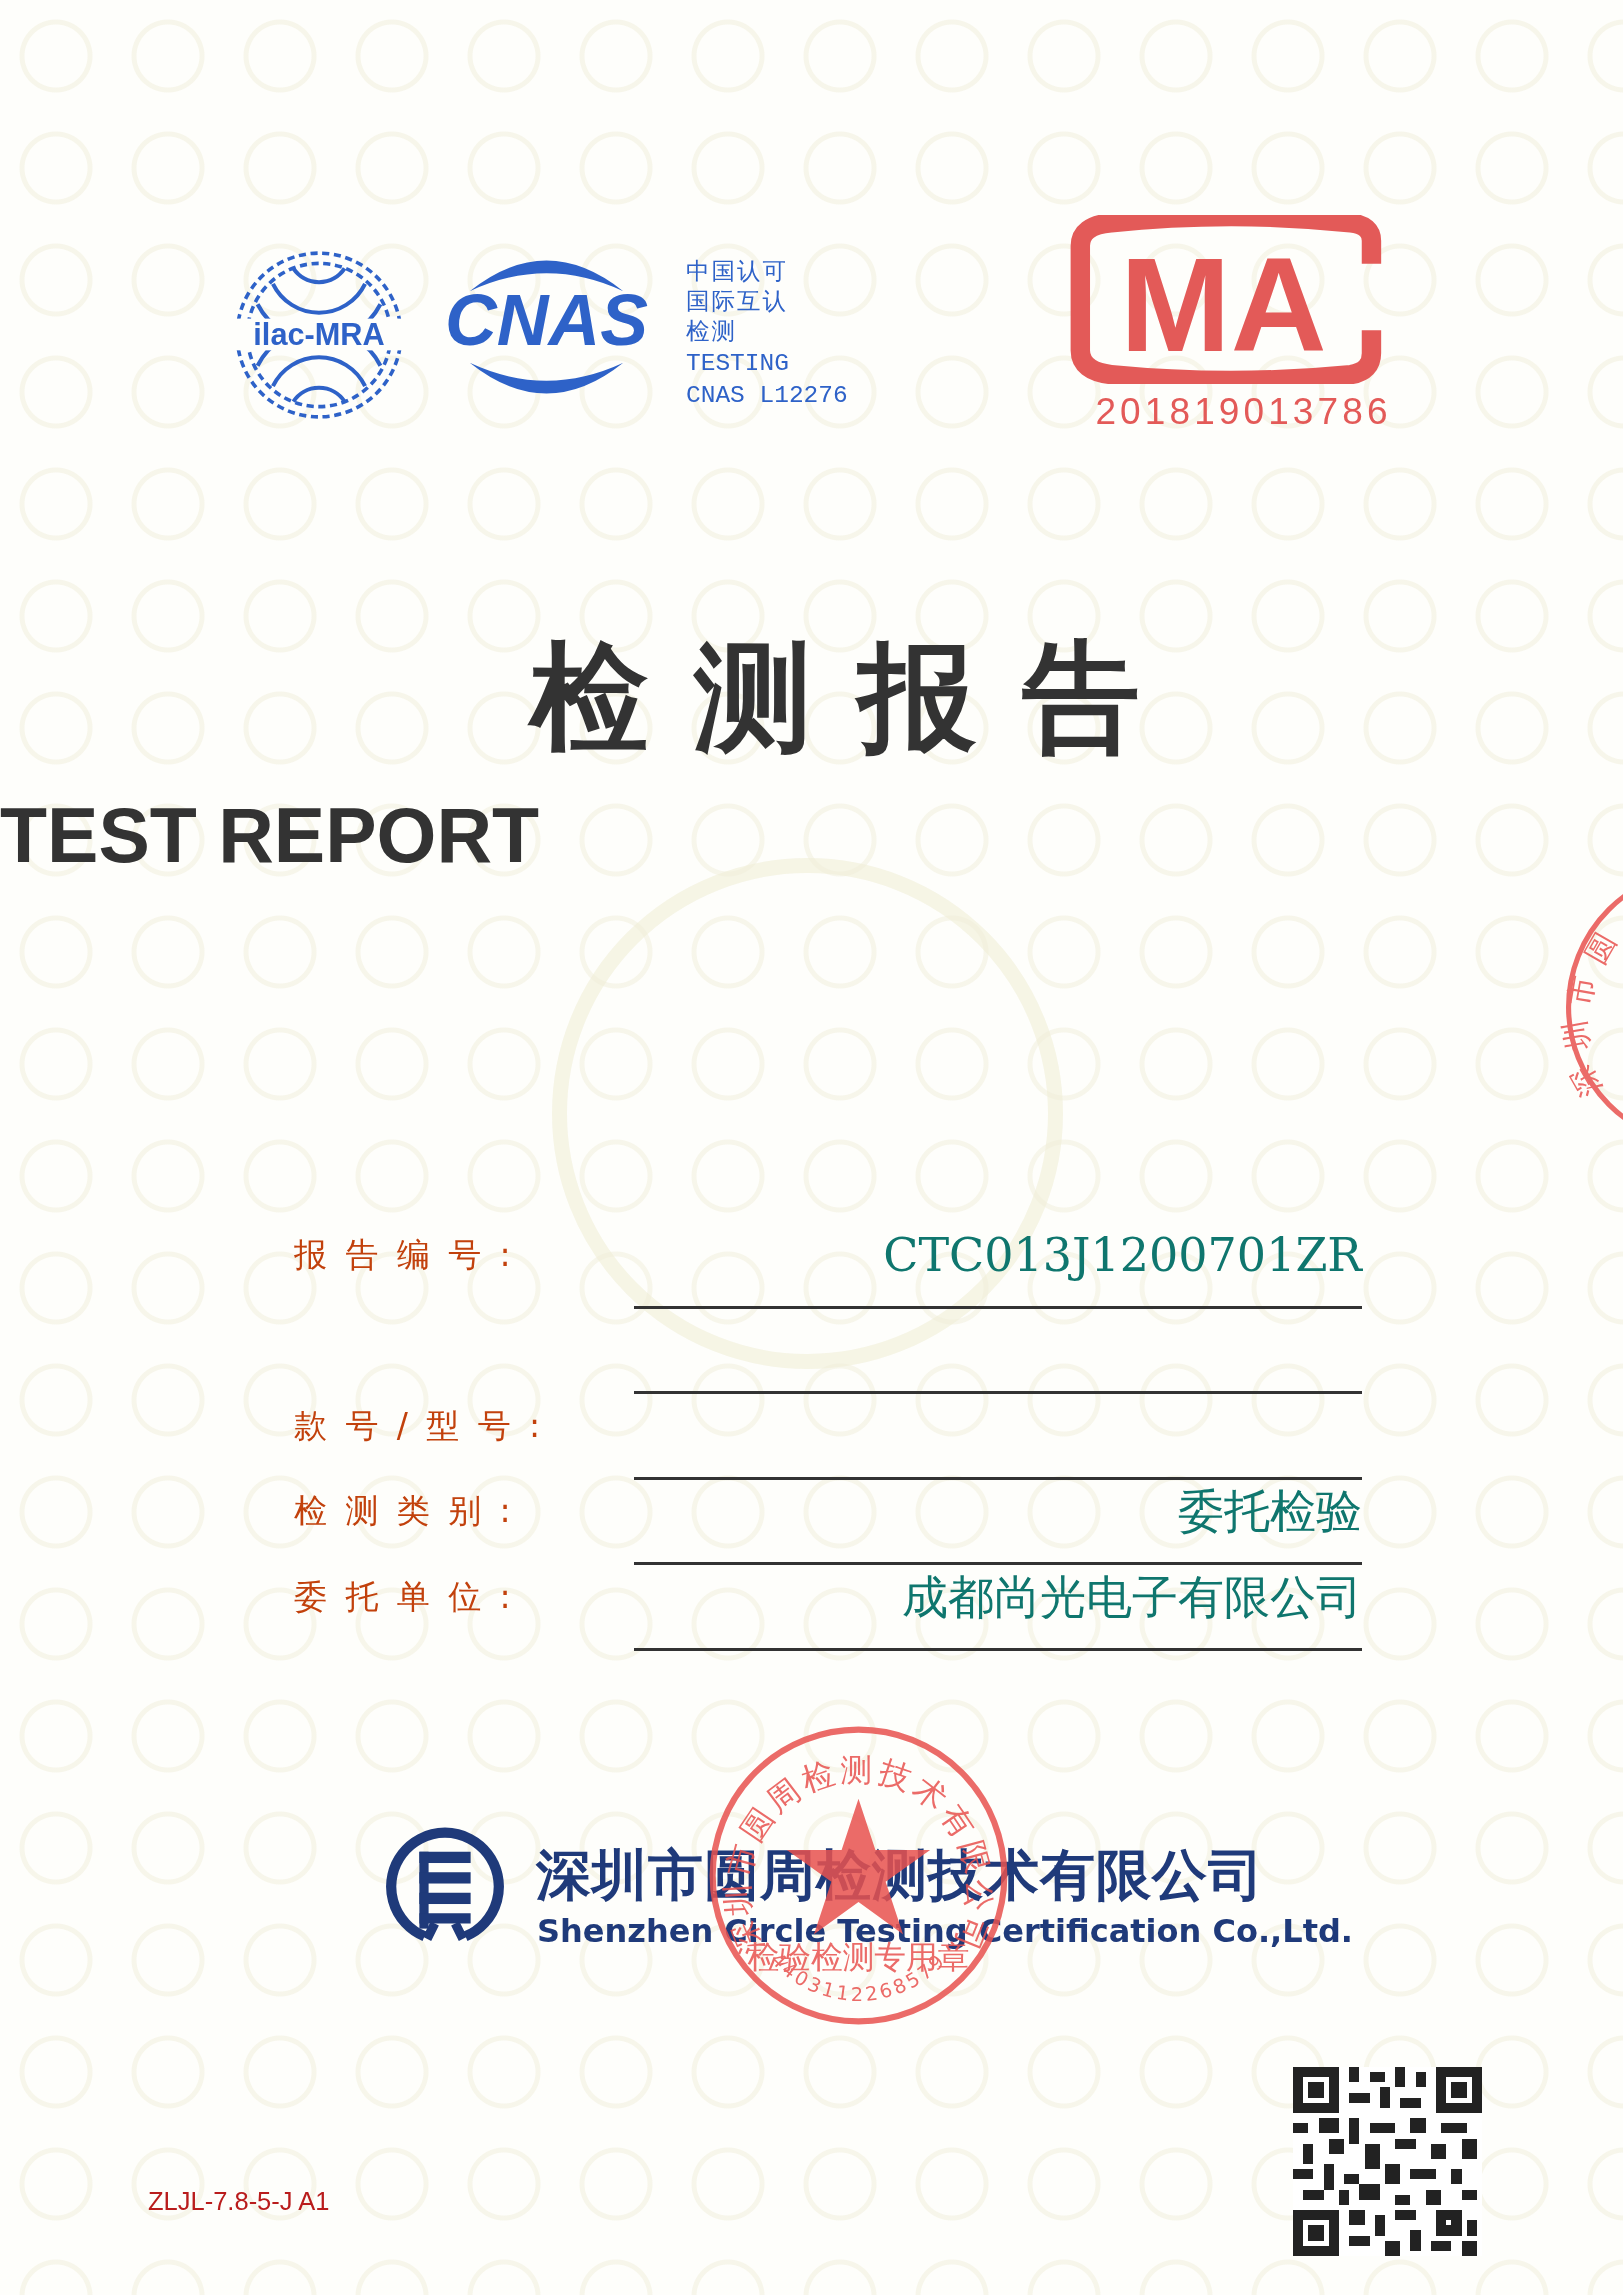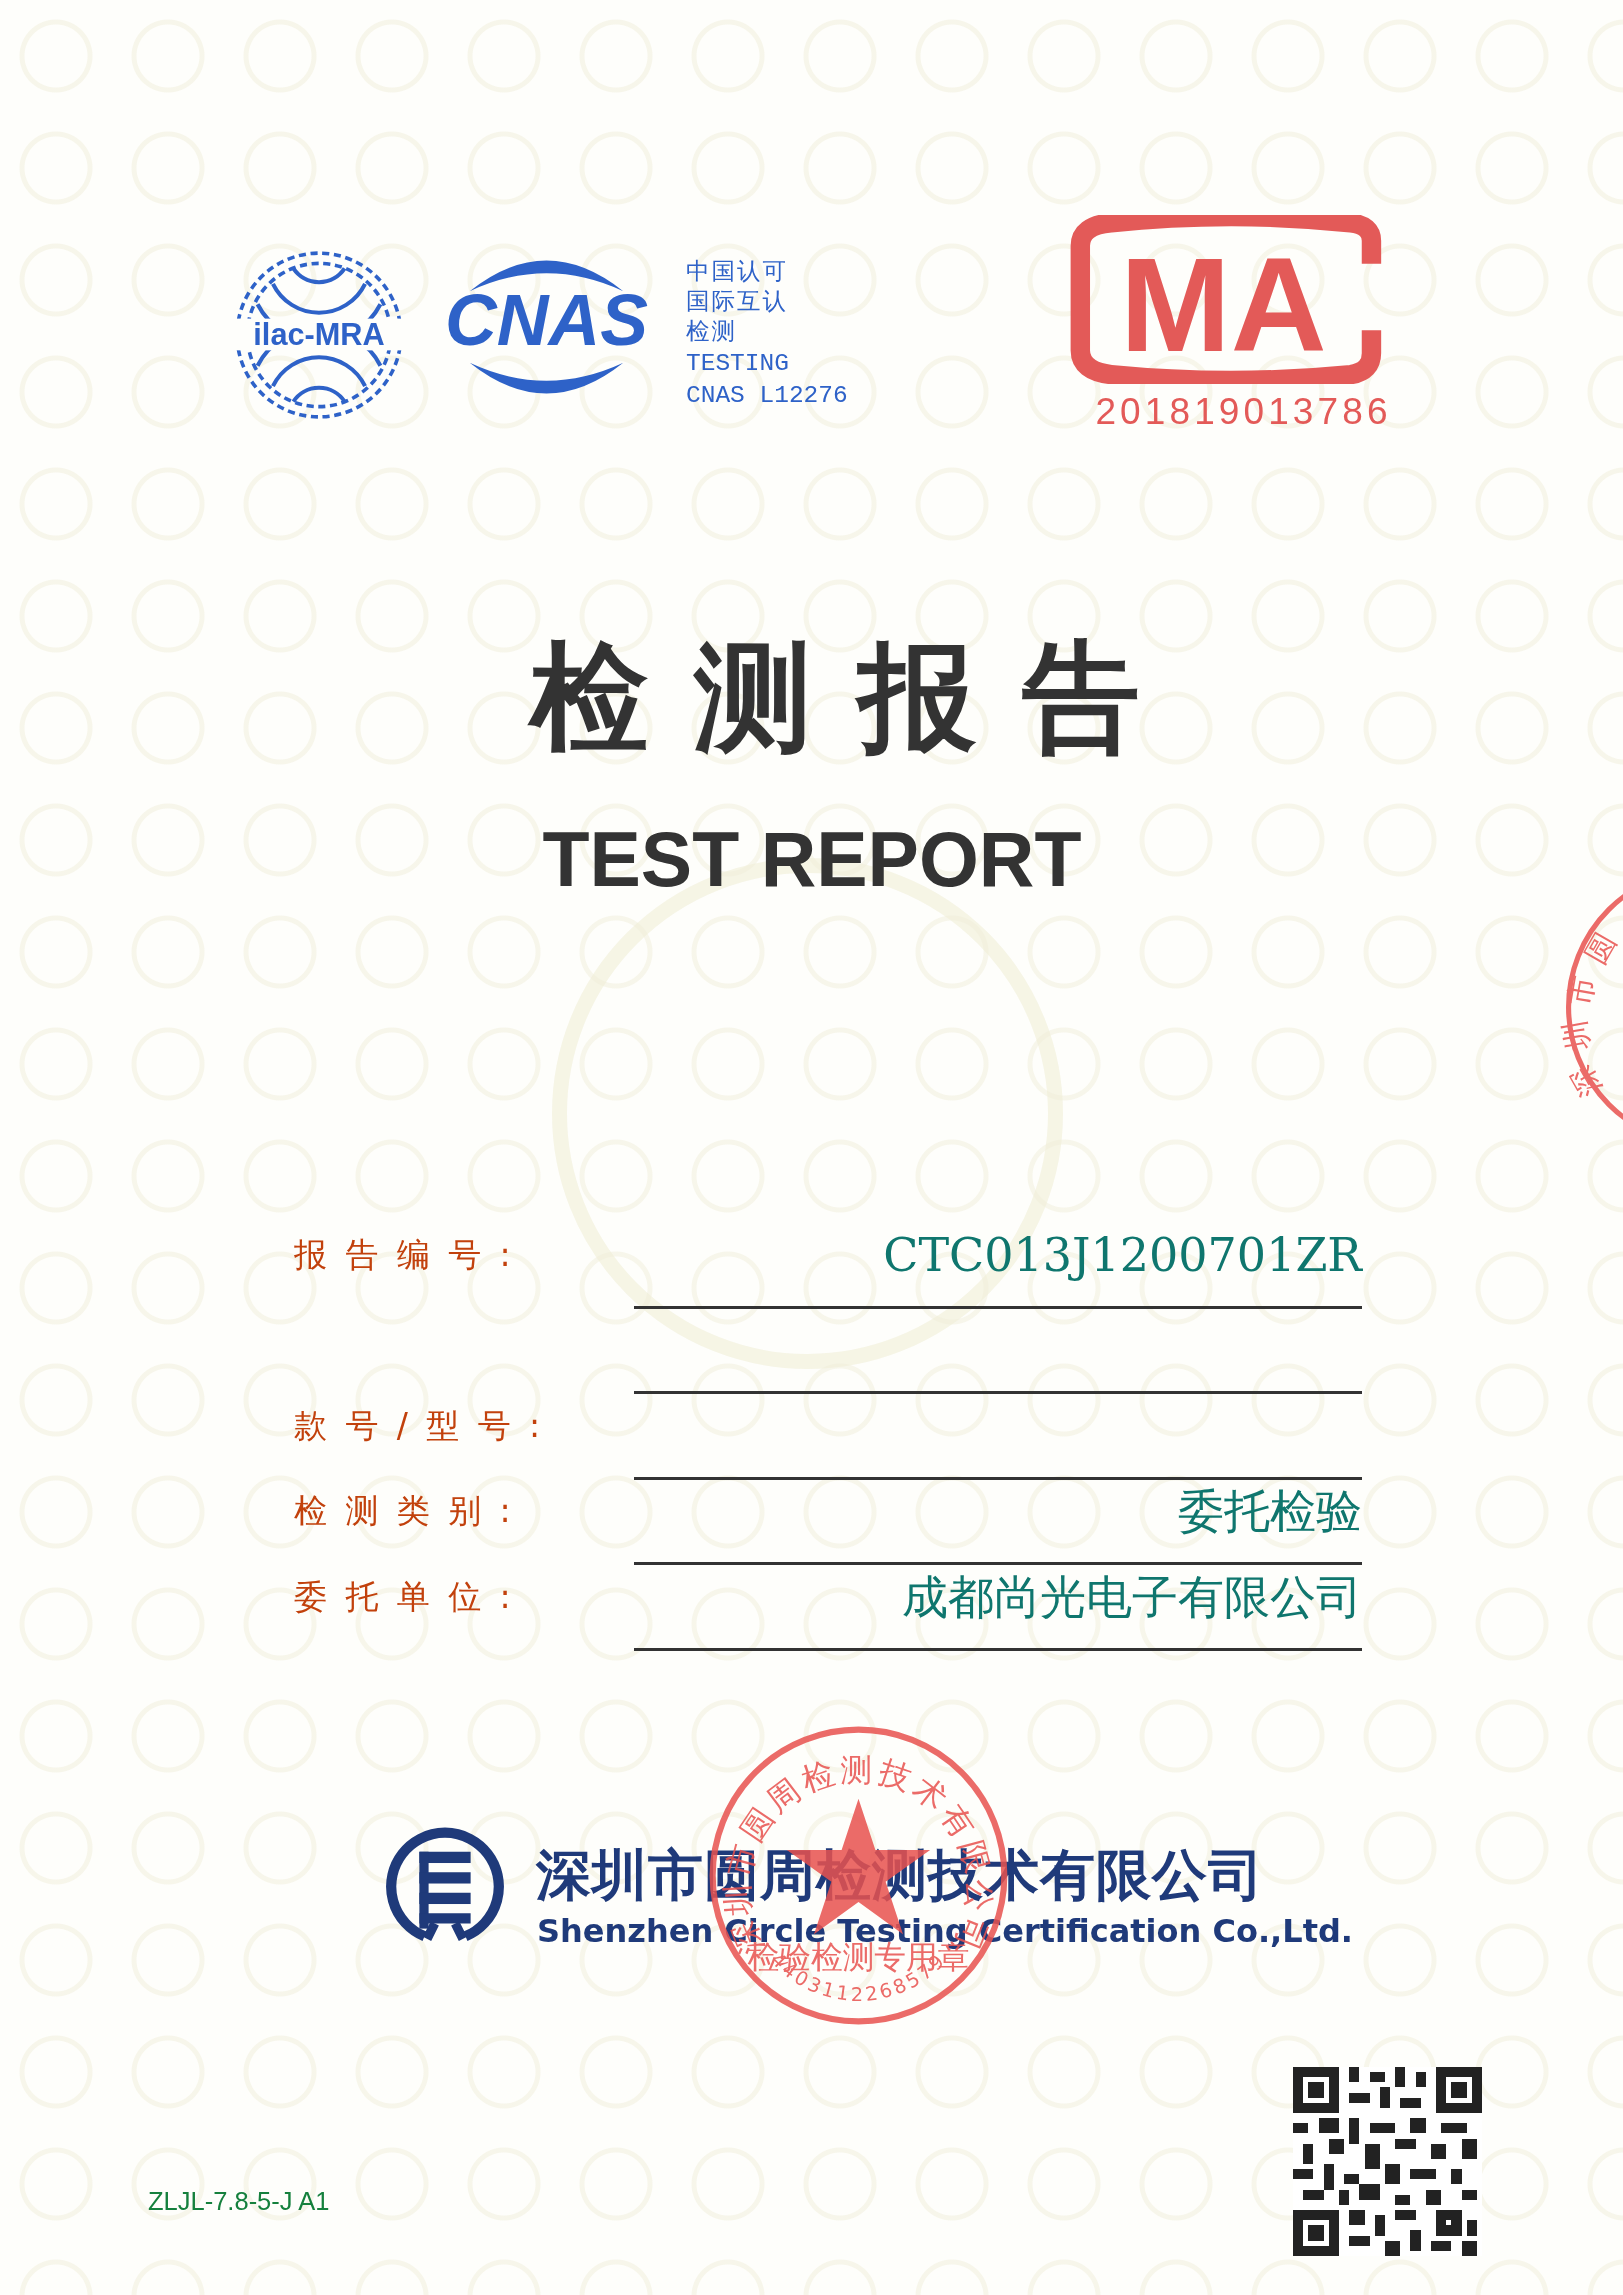--- a/index.html
+++ b/index.html
@@ -33,21 +33,21 @@
     left: 1080px; top: 391px; width: 327px; text-align: center;
     color: #e35a58; font-size: 37px; letter-spacing: 4.1px;
     font-family: "Liberation Sans", sans-serif;
   }
   .title-zh {
     left: 0; width: 1624px; top: 626px; text-align: center;
     font-size: 118px; font-weight: bold; letter-spacing: 46px; padding-left: 46px;
     color: #333; font-family: "DejaVu Sans", sans-serif; line-height: 143px;
   }
   .title-en {
-    left: 0; width: 1624px; top: 816px; text-align: center;
+    left: 0; width: 1624px; top: 792px; 
     font-size: 77px; font-weight: bold; color: #333;
     font-family: "Liberation Sans", sans-serif; line-height: 87px;
   }
   .form-row { position: absolute; left: 294px; width: 1073px; height: 77px; }
   .form-label {
     position: absolute; left: 0; top: 0; width: 327px;
     font-size: 33px; letter-spacing: 18.4px; color: #c2410c;
     line-height: 72px; white-space: nowrap;
   }
   .form-value {
@@ -61,21 +61,21 @@
   }
   .company-zh {
     left: 536px; top: 1842px; font-size: 55px; font-weight: bold;
     color: #1f3a7a; letter-spacing: 1px; line-height: 66px;
   }
   .company-en {
     left: 537px; top: 1911px; font-size: 32px; font-weight: bold;
     color: #1f3a7a; line-height: 41px; font-family: "DejaVu Sans", sans-serif; text-align: right;
   }
   .footer-code {
-    left: 148px; top: 2187px; font-size: 25.5px; color: #15803d;
+    left: 148px; top: 2187px; font-size: 25.5px; color: #b91c1c;
     font-family: "Liberation Sans", sans-serif;
   }
   .stamp-text { fill: #e8524f; font-family: "DejaVu Sans", sans-serif; }
 </style>
 </head>
 <body>
 
 <div class="watermark"></div>
 <div class="bigseal-wm"></div>
 

